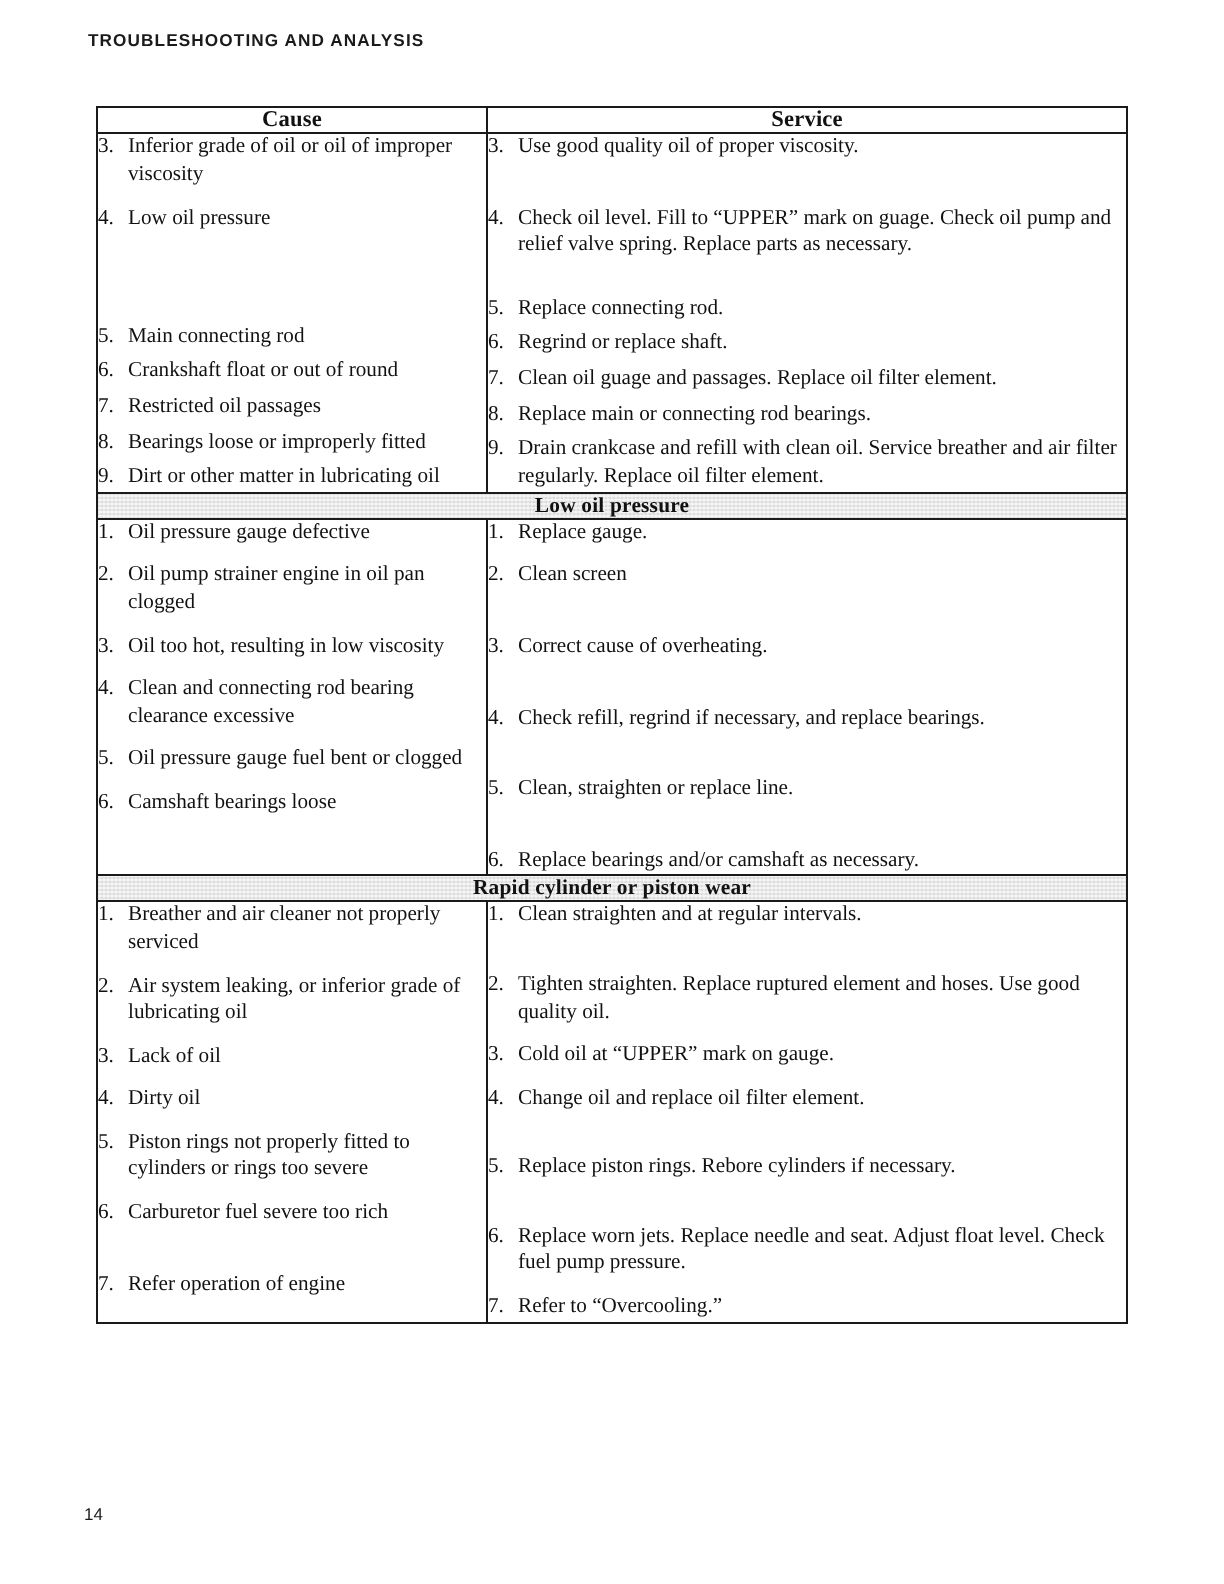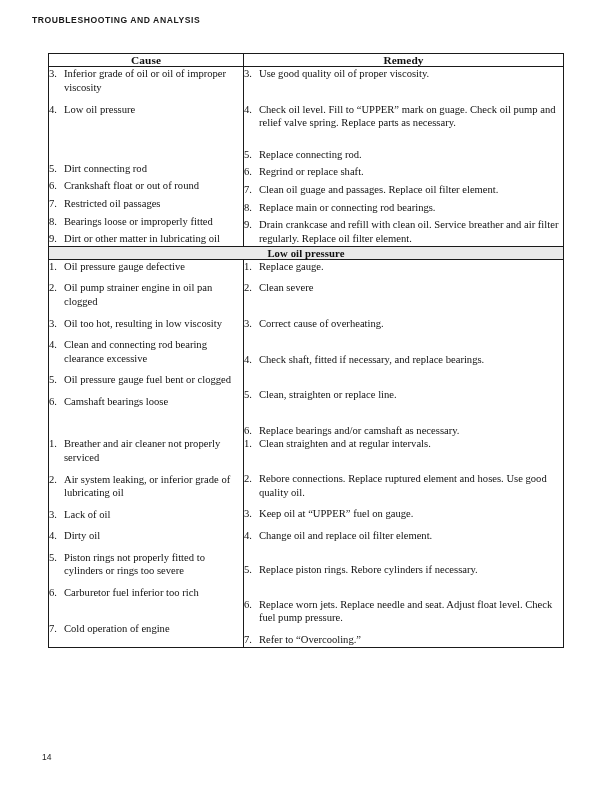--- a/index.html
+++ b/index.html
@@ -12,21 +12,21 @@
     background: #ffffff;
     font-family: "Liberation Serif", "DejaVu Serif", serif;
     color: #111111;
     position: relative;
     overflow: hidden;
   }
 
   
   #running-head {
     position: absolute;
-    left: 32px;
+    left: 44px;
     top: 15px;
     font-family: "Liberation Sans", "DejaVu Sans", sans-serif;
     font-size: 8.6px;
     font-weight: bold;
     letter-spacing: 0.55px;
     color: #1a1a1a;
   }
 
   
   #troubleshooting-table {
@@ -118,36 +118,36 @@
 
 <table id="troubleshooting-table">
   <colgroup>
     <col class="c-cause">
     <col class="c-remedy">
   </colgroup>
   <tbody>
 
     <tr class="header-row">
       <th class="cause-head">Cause</th>
-      <th class="remedy-head">Remedy</th>
+      <th class="remedy-head">Service</th>
     </tr>
 
     <tr>
       <td class="cause-cell">
         <div class="item" style="margin-bottom:9px">
           <span class="num">3.</span>
           <span class="txt">Inferior grade of oil or oil of improper viscosity</span>
         </div>
         <div class="item" style="margin-bottom:45px">
           <span class="num">4.</span>
           <span class="txt">Low oil pressure</span>
         </div>
         <div class="item" style="margin-bottom:4px">
           <span class="num">5.</span>
-          <span class="txt">Dirt connecting rod</span>
+          <span class="txt">Main connecting rod</span>
         </div>
         <div class="item" style="margin-bottom:4px">
           <span class="num">6.</span>
           <span class="txt">Crankshaft float or out of round</span>
         </div>
         <div class="item" style="margin-bottom:4px">
           <span class="num">7.</span>
           <span class="txt">Restricted oil passages</span>
         </div>
         <div class="item" style="margin-bottom:4px">
@@ -222,41 +222,44 @@
           <span class="txt">Camshaft bearings loose</span>
         </div>
       </td>
       <td class="remedy-cell">
         <div class="item" style="margin-bottom:8px">
           <span class="num">1.</span>
           <span class="txt">Replace gauge.</span>
         </div>
         <div class="item" style="margin-bottom:22px">
           <span class="num">2.</span>
-          <span class="txt">Clean severe</span>
+          <span class="txt">Clean screen</span>
         </div>
         <div class="item" style="margin-bottom:22px">
           <span class="num">3.</span>
           <span class="txt">Correct cause of overheating.</span>
         </div>
         <div class="item" style="margin-bottom:22px">
           <span class="num">4.</span>
-          <span class="txt">Check shaft, fitted if necessary, and replace bearings.</span>
+          <span class="txt">Check refill, regrind if necessary, and replace bearings.</span>
         </div>
         <div class="item" style="margin-bottom:22px">
           <span class="num">5.</span>
           <span class="txt">Clean, straighten or replace line.</span>
         </div>
         <div class="item">
           <span class="num">6.</span>
           <span class="txt">Replace bearings and/or camshaft as necessary.</span>
         </div>
       </td>
     </tr>
 
+    <tr class="section-row">
+      <td colspan="2">Rapid cylinder or piston wear</td>
+    </tr>
 
     <tr>
       <td class="cause-cell">
         <div class="item" style="margin-bottom:8px">
           <span class="num">1.</span>
           <span class="txt">Breather and air cleaner not properly serviced</span>
         </div>
         <div class="item" style="margin-bottom:8px">
           <span class="num">2.</span>
           <span class="txt">Air system leaking, or inferior grade of lubricating oil</span>
@@ -268,39 +271,39 @@
         <div class="item" style="margin-bottom:8px">
           <span class="num">4.</span>
           <span class="txt">Dirty oil</span>
         </div>
         <div class="item" style="margin-bottom:8px">
           <span class="num">5.</span>
           <span class="txt">Piston rings not properly fitted to cylinders or rings too severe</span>
         </div>
         <div class="item" style="margin-bottom:22px">
           <span class="num">6.</span>
-          <span class="txt">Carburetor fuel inferior too rich</span>
+          <span class="txt">Carburetor fuel severe too rich</span>
         </div>
         <div class="item">
           <span class="num">7.</span>
-          <span class="txt">Cold operation of engine</span>
+          <span class="txt">Refer operation of engine</span>
         </div>
       </td>
       <td class="remedy-cell">
         <div class="item" style="margin-bottom:21px">
           <span class="num">1.</span>
           <span class="txt">Clean straighten and at regular intervals.</span>
         </div>
         <div class="item" style="margin-bottom:8px">
           <span class="num">2.</span>
-          <span class="txt">Rebore connections. Replace ruptured element and hoses. Use good quality oil.</span>
-        </div>
-        <div class="item" style="margin-bottom:8px">
-          <span class="num">3.</span>
-          <span class="txt">Keep oil at “UPPER” fuel on gauge.</span>
+          <span class="txt">Tighten straighten. Replace ruptured element and hoses. Use good quality oil.</span>
+        </div>
+        <div class="item" style="margin-bottom:8px">
+          <span class="num">3.</span>
+          <span class="txt">Cold oil at “UPPER” mark on gauge.</span>
         </div>
         <div class="item" style="margin-bottom:21px">
           <span class="num">4.</span>
           <span class="txt">Change oil and replace oil filter element.</span>
         </div>
         <div class="item" style="margin-bottom:21px">
           <span class="num">5.</span>
           <span class="txt">Replace piston rings. Rebore cylinders if necessary.</span>
         </div>
         <div class="item" style="margin-bottom:8px">

